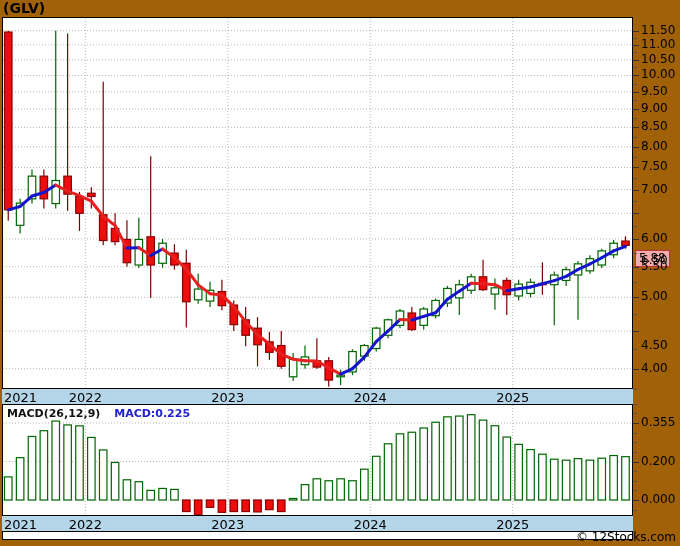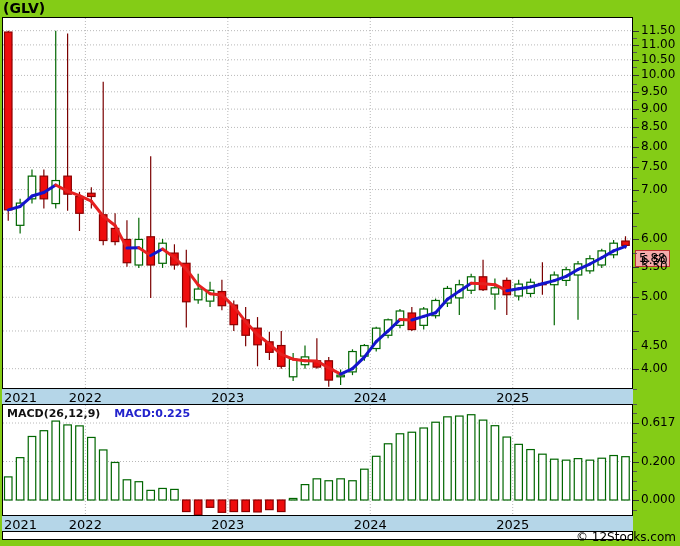--- a/index.html
+++ b/index.html
@@ -1,16 +1,16 @@
 <!DOCTYPE html>
 <html><head>
 <meta charset="utf-8">
 <style>
   html,body{margin:0;padding:0;background:#fff;}
-  .screen{position:relative;width:680px;height:546px;background:#84cc16;
+  .screen{position:relative;width:680px;height:546px;background:#a16207;
           font-family:"DejaVu Sans","Liberation Sans",sans-serif;overflow:hidden;}
   .title{position:absolute;left:3px;top:0px;font-size:14px;font-weight:bold;color:#000;}
   .panel{position:absolute;left:2px;background:#fff;border:1px solid #000;box-sizing:border-box;}
   #pricePlot{top:17px;width:631px;height:372px;}
   #macdPlot{top:404px;width:631px;height:136px;}
   .datebar{position:absolute;left:2px;width:631px;height:17px;box-sizing:border-box;
            border-top:1px solid #000;border-bottom:1px solid #000;}
   #dateBar1{top:388px;}
   #dateBar2{top:515px;}
   .yearlab{position:absolute;top:1px;font-size:13px;color:#000;white-space:nowrap;}
@@ -354,21 +354,21 @@
       <div class="tick small" style="top: 76.75px;"></div>
       <div class="tick small" style="top: 67.125px;"></div>
       <div class="tick small" style="top: 57.5px;"></div>
       <div class="tick small" style="top: 47.875px;"></div>
       <div class="tick small" style="top: 38.25px;"></div>
       <div class="tick small" style="top: 28.625px;"></div>
       <div class="tick small" style="top: 19px;"></div>
       <div class="tick small" style="top: 9.375px;"></div>
       <div class="tick small" style="top: -0.25px;"></div>
       <div class="tick big" style="top: 19px;"></div>
-      <div class="ticklab" style="top: 11px;">0.617</div>
+      <div class="ticklab" style="top: 11px;">0.355</div>
       <div class="tick big" style="top: 57.5px;"></div>
       <div class="ticklab" style="top: 49.5px;">0.200</div>
       <div class="tick big" style="top: 96px;"></div>
       <div class="ticklab" style="top: 88px;">0.000</div>
     </div>
 
   <div id="dateBar2" class="datebar" style="background: rgb(181, 214, 232);">
       <div class="yearlab" style="left: 2px;">2021</div>
       <div class="yearlab" style="left: 83.39px; transform: translateX(-50%);">2022</div>
       <div class="yearlab" style="left: 225.83px; transform: translateX(-50%);">2023</div>

